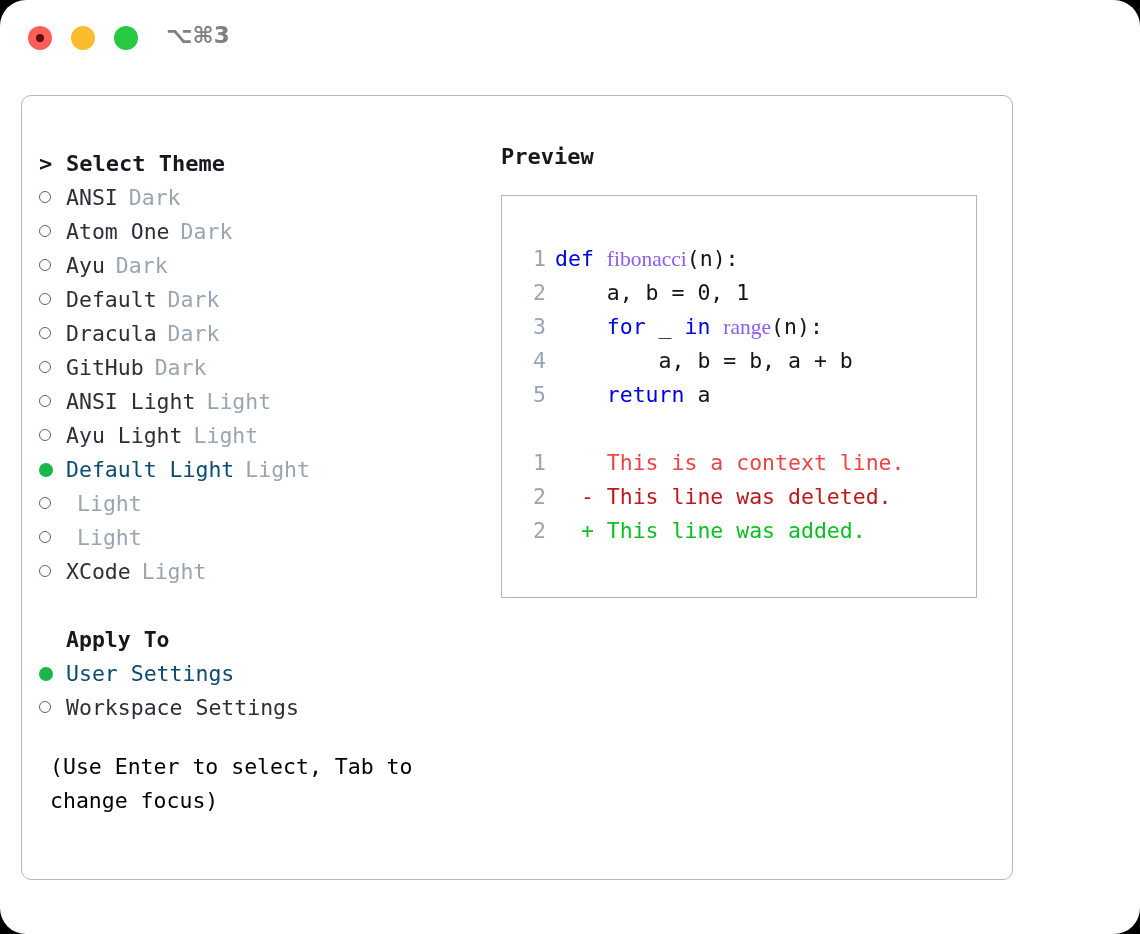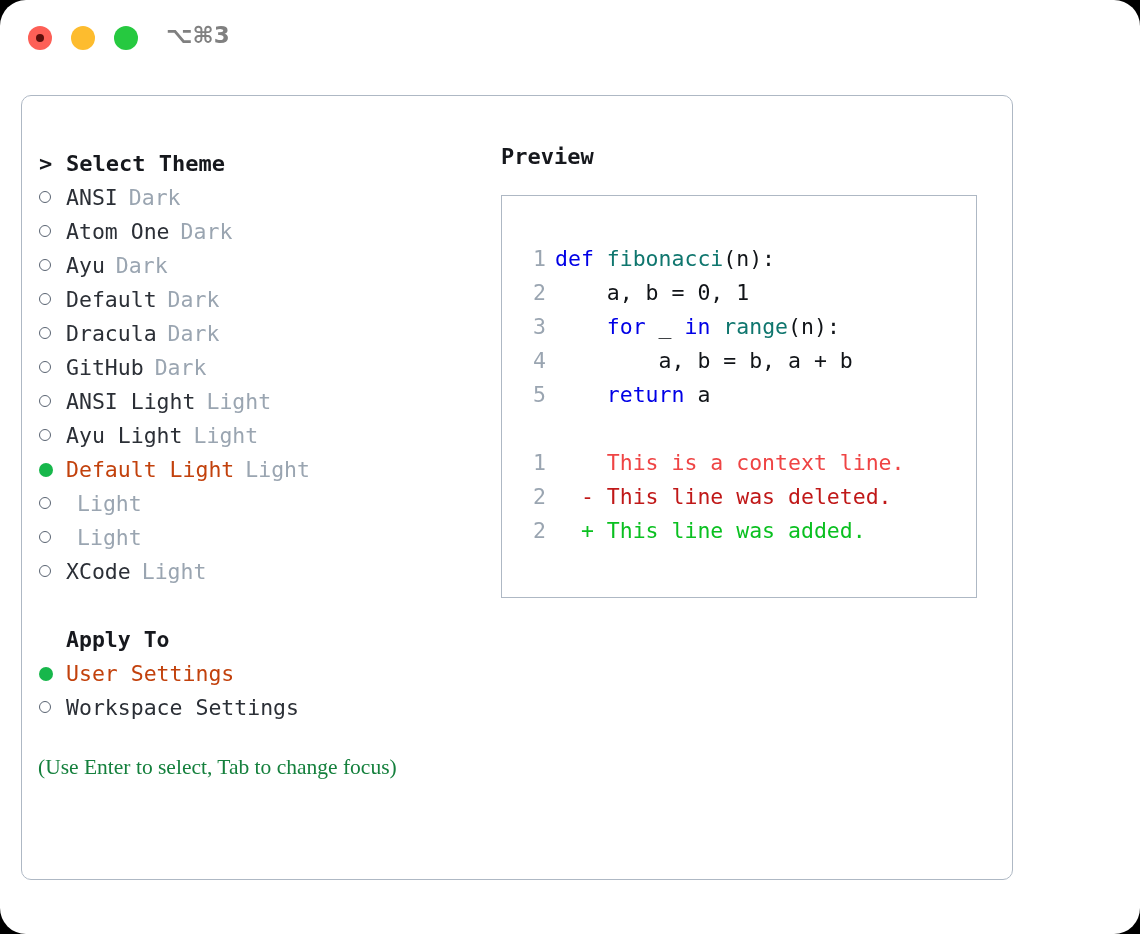--- a/index.html
+++ b/index.html
@@ -128,43 +128,42 @@
     width: 14px; height: 14px;
     box-sizing: border-box;
     border-radius: 50%;
     background: #17b74b;
   }
 
   .item-label {
     color: #2b2f36;
   }
   .row.selected .item-label {
-    color: #c2410c;
+    color: #0c4a6e;
   }
   .item-tag {
     color: #9aa5b1;
     margin-left: 11px;
   }
 
   .section-head {
     font-weight: bold;
     color: #16181d;
     font-size: 21.5px;
   }
   .spacer-row { height: 34px; }
 
   .hint {
     position: absolute;
-    left: 16px;
+    left: 28px;
     top: 654px;
     width: 410px;
-    color: #15803d;
+    color: #000000;
     font-size: 21.5px;
     line-height: 34px;
-    font-family: Liberation Serif, serif;
   }
 
   
   .right-pane {
     position: absolute;
     left: 479px; top: 44px;
     width: 500px;
   }
   .preview-title {
     font-weight: bold;
@@ -193,21 +192,21 @@
   .code-line { display: flex; height: 34px; align-items: baseline; }
   .lineno {
     display: inline-block;
     width: 28px;
     text-align: right;
     color: #9aa5b1;
     flex: 0 0 28px;
     margin-right: 9px;
   }
   .tok-kw  { color: #0000e6; }
-  .tok-fn  { color: #0f766e; }
+  .tok-fn  { color: #8b5cf6; font-family: Liberation Serif, serif; }
   .tok-pl  { color: #111418; }
   .tok-ctx { color: #ef4444; }
   .tok-del { color: #c01818; }
   .tok-add { color: #0ac020; }
 
   .blank-row { height: 34px; }
 </style>
 </head>
 <body>
 

